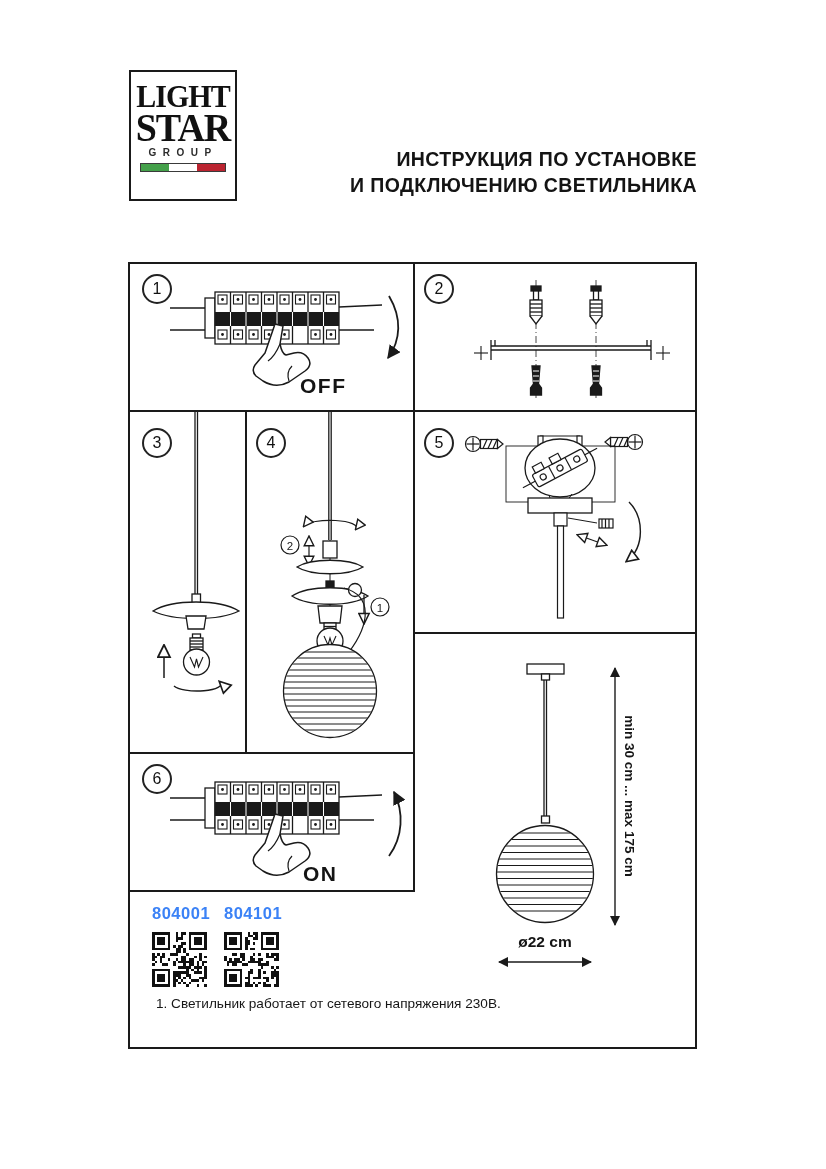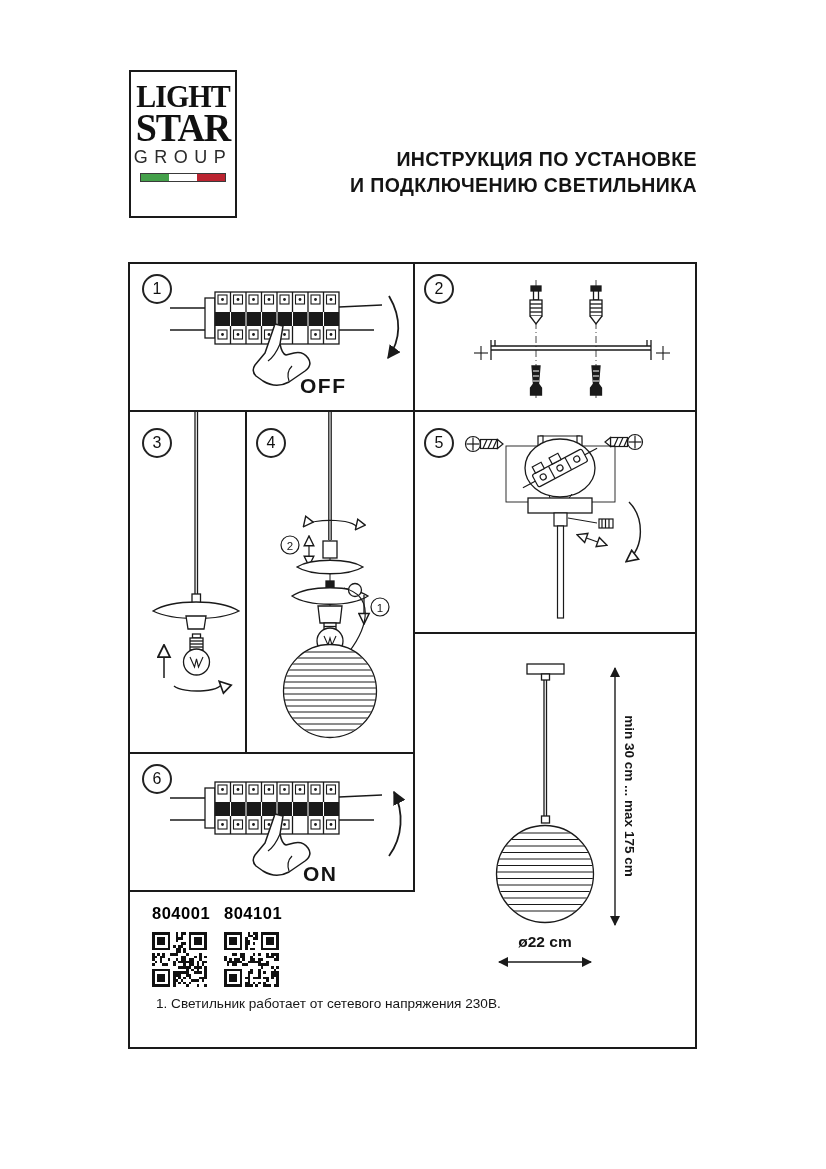--- a/index.html
+++ b/index.html
@@ -4,28 +4,28 @@
 <style>
   * { margin:0; padding:0; box-sizing:border-box; }
   html,body { background:#e8e8e8; }
   .page {
     position:relative; width:826px; height:1169px; margin:0 auto;
     background:#ffffff; overflow:hidden;
     font-family:"Liberation Sans", sans-serif; color:#1c1c1c;
   }
   
   .logo-box {
-    position:absolute; left:129px; top:70px; width:108px; height:148px;
+    position:absolute; left:129px; top:70px; width:108px; height:131px;
     border:2px solid #1a1a1a; background:#fff; text-align:center;
   }
   .logo-light { margin-top:10px; font-family:"Liberation Serif", serif; font-weight:bold;
     font-size:30px; line-height:28px; letter-spacing:-1px; transform:scaleY(1.08); color:#111; }
   .logo-star  { font-family:"Liberation Serif", serif; font-weight:bold;
     font-size:38px; line-height:34px; letter-spacing:-1px; transform:scaleY(1.05); color:#111; }
-  .logo-group { margin-top:3px; font-size:18px; letter-spacing:6.5px; padding-left:0; color:#2b2b2b; }
+  .logo-group { margin-top:3px; font-size:10px; letter-spacing:6.5px; padding-left:0; color:#2b2b2b;font-weight:bold; }
   .logo-flag  { margin:5px auto 0; width:86px; height:9px; border:1px solid #3a3a3a; display:flex; }
   .logo-flag span { flex:1 1 0; height:100%; }
   
   .hdr-top {
     position:absolute; top:62px; right:129px; text-align:right;
     font-weight:bold; font-size:19.5px; line-height:36px; letter-spacing:0.4px; color:#141414;
   }
   .hdr-title {
     position:absolute; top:146px; right:129px; text-align:right;
     font-weight:bold; font-size:19.5px; line-height:26px; letter-spacing:0.4px; color:#141414;margin-left:44px;
@@ -39,21 +39,21 @@
   
   .step-circle {
     position:absolute; width:30px; height:30px; border:2px solid #222; border-radius:50%;
     display:flex; align-items:center; justify-content:center;
     font-size:16px; font-weight:500; color:#111; background:#fff;
   }
   .d { position:absolute; }
   svg text { font-family:"Liberation Sans", sans-serif; }
   
   .code {
-    position:absolute; font-size:16.5px; font-weight:bold; letter-spacing:0.5px; color:#000000;
+    position:absolute; font-size:16.5px; font-weight:bold; letter-spacing:0.5px; color:#3b82f6;
   }
   .qr { position:absolute; width:55px; height:55px; }
   .notes { position:absolute; left:26px; top:729px; font-size:13.6px; line-height:22px; color:#161616; }
 </style>
 </head>
 <body>
 
 <svg width="0" height="0" style="position:absolute" aria-hidden="true">
   <defs>
     <marker id="mFill" viewBox="0 0 10 10" refX="9" refY="5" markerWidth="7.5" markerHeight="7.5" orient="auto-start-reverse">

